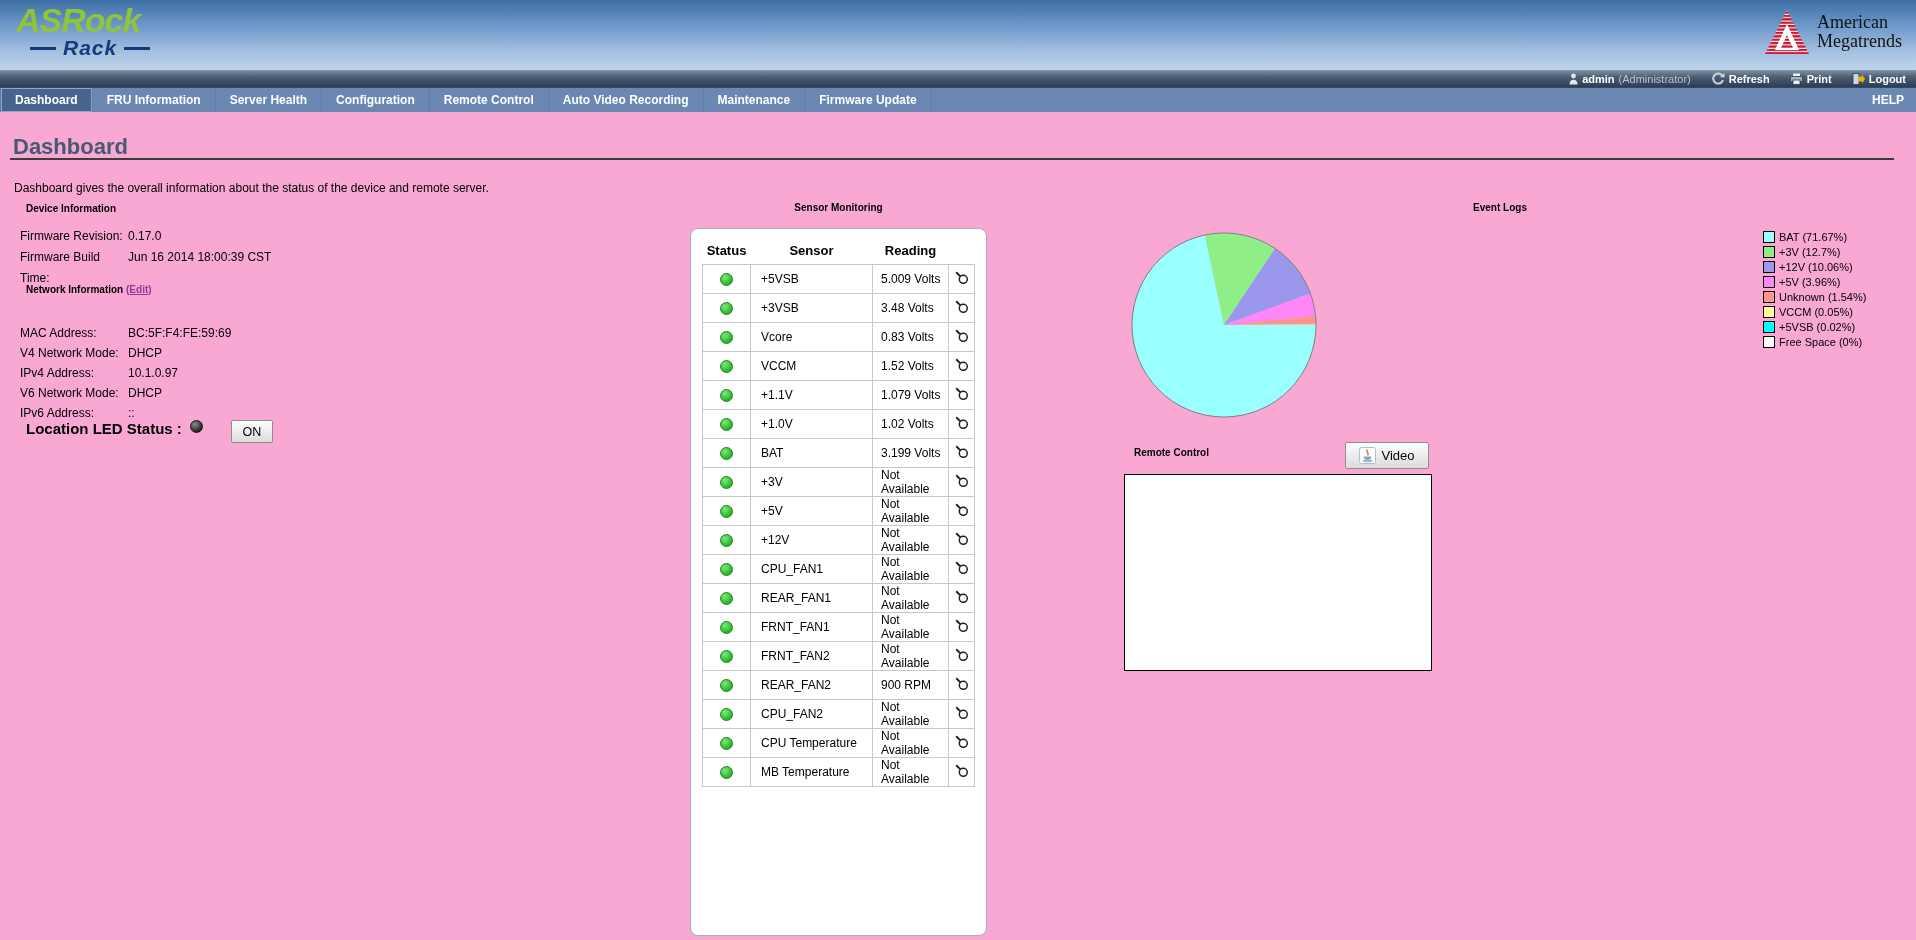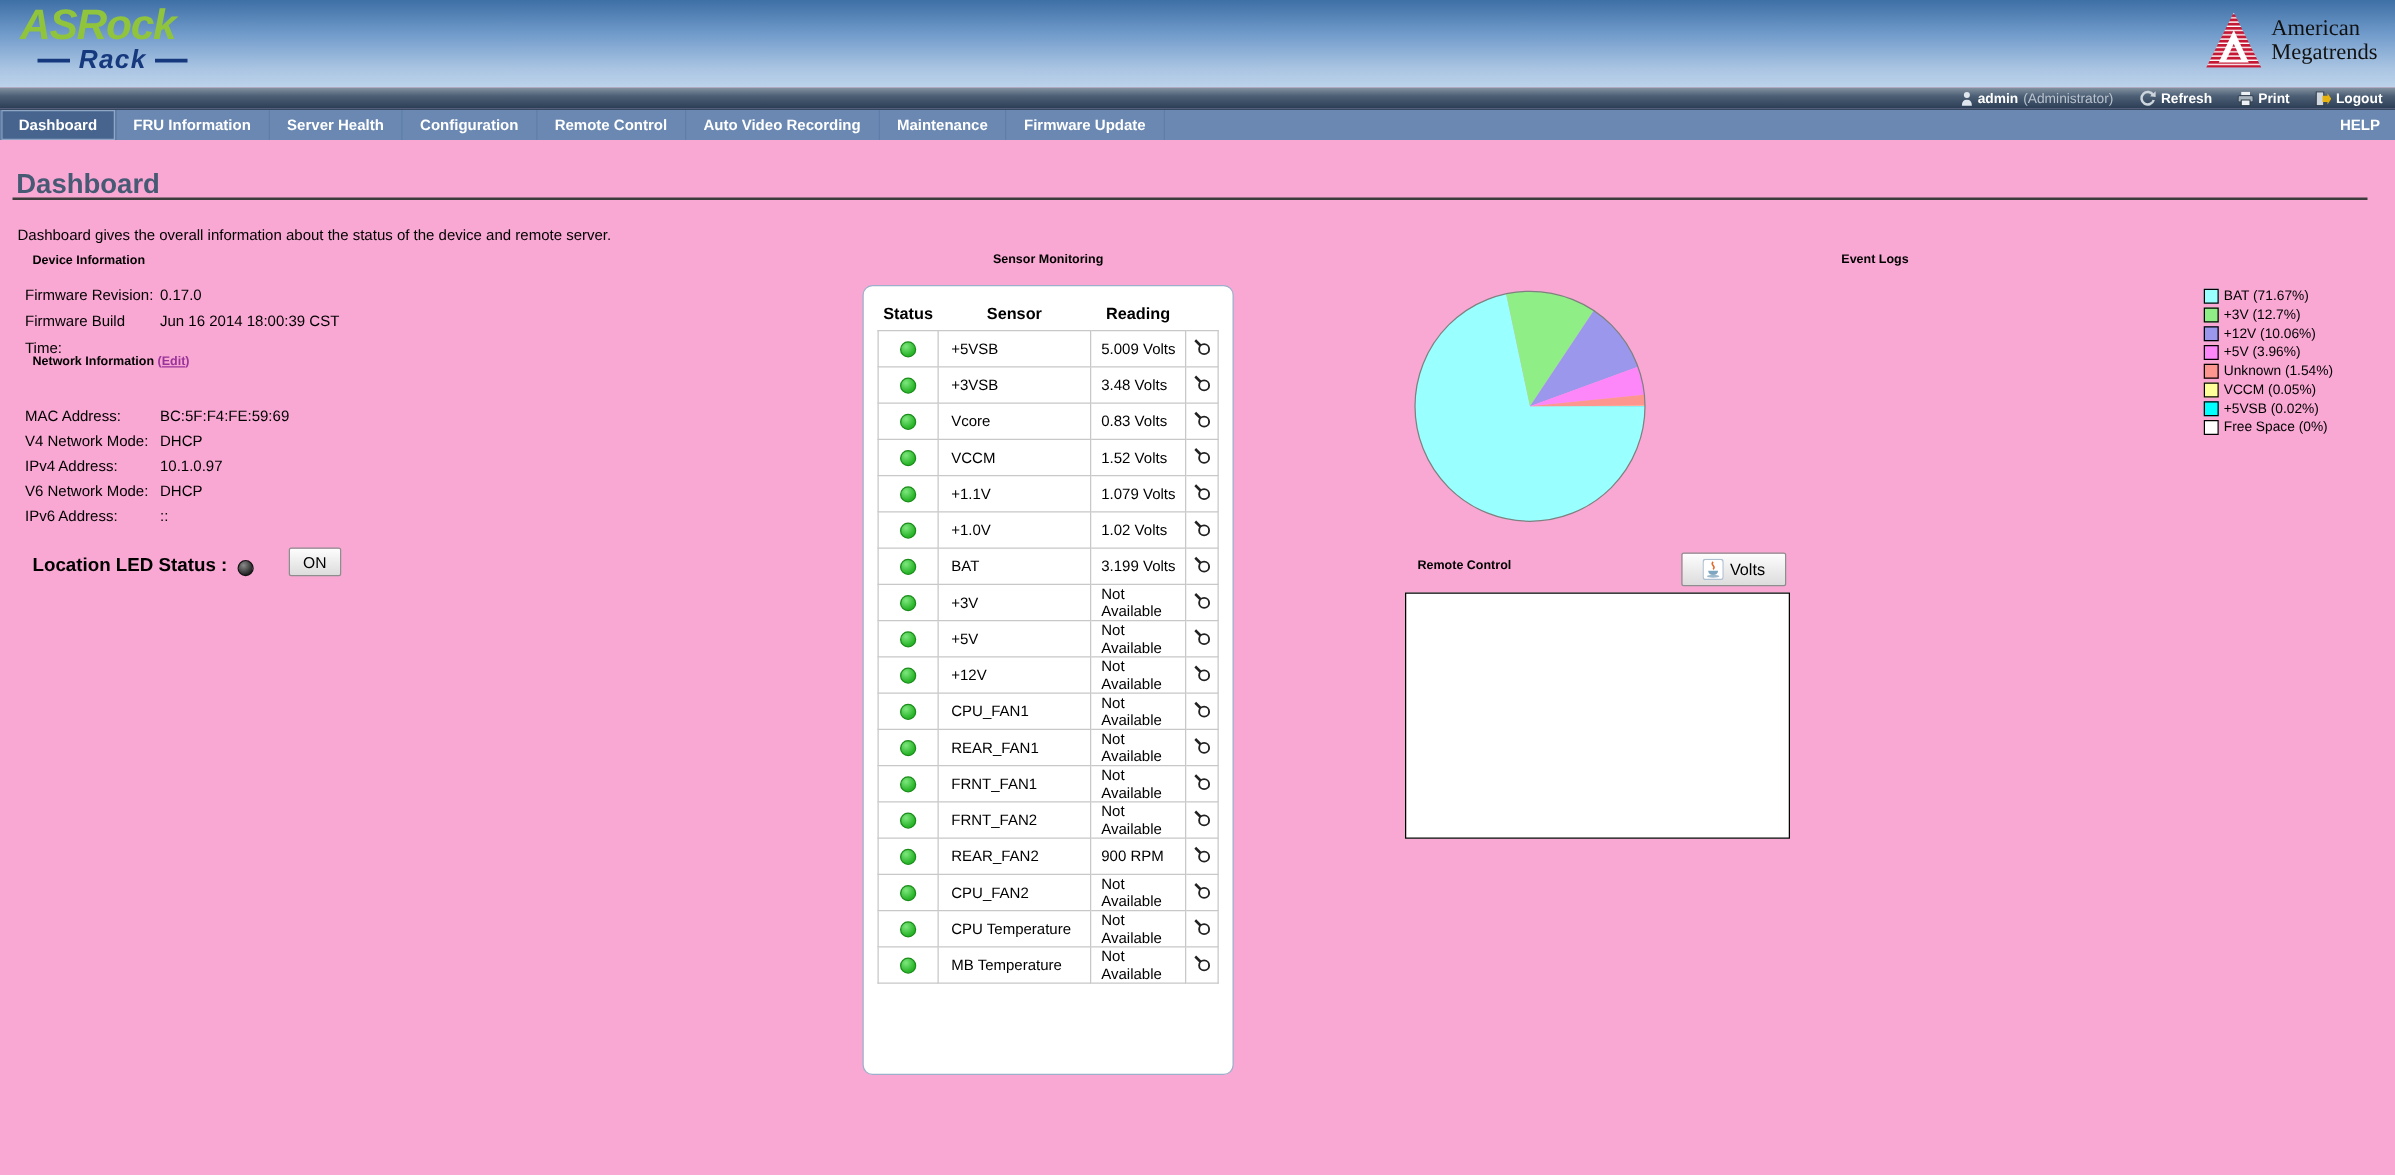--- a/index.html
+++ b/index.html
@@ -45,31 +45,31 @@
   .info-row { display:flex; }
   .info-label { width:108px; flex:0 0 108px; }
   .edit-link { color:#993399; text-decoration:underline; cursor:pointer; }
   .edit-paren { color:#993399; }
 
   .device-h { position:absolute; left:26px; top:203px; }
   .device-rows { position:absolute; left:20px; top:226px; line-height:21px; }
   .network-h { position:absolute; left:26px; top:284px; }
   .network-rows { position:absolute; left:20px; top:323px; line-height:20px; }
 
-  .led-row { position:absolute; left:26px; top:438px; display:flex; align-items:flex-end; }
+  .led-row { position:absolute; left:26px; top:420px; display:flex; align-items:flex-start; }
   .led-label { font-size:15px; font-weight:bold; }
   .led-dot { width:13px; height:13px; border-radius:50%; margin-left:8px;
              background:radial-gradient(circle at 35% 30%, #8a8a8a, #1f1f1f 75%); border:1px solid #141414; }
   .btn { background:linear-gradient(180deg,#fdfdfd,#dcdcdc); border:1px solid #8e8e8e; border-radius:2px;
          font-size:12.5px; color:#000; display:flex; align-items:center; justify-content:center; cursor:pointer; }
   .on-btn { width:42px; height:23px; margin-left:28px; }
 
   
   .sensor-h { position:absolute; left:690px; top:202px; width:297px; text-align:center; }
-  .sensor-panel { position:absolute; left:690px; top:228px; width:297px; height:632px;
+  .sensor-panel { position:absolute; left:690px; top:228px; width:297px; height:708px;
                   border:1px solid #9cb0cc; border-radius:8px; background:#fff; padding:8px 11px; }
   .sensor-table { width:100%; border-collapse:collapse; font-size:12px; color:#000; }
   .sensor-table th { font-size:13px; font-weight:bold; height:27px; text-align:center; }
   .sensor-table td { border:1px solid #c8c8c8; height:29px; }
   .td-status { width:48px; text-align:center; }
   .td-sensor { width:122px; padding-left:10px; }
   .td-reading { width:76px; padding-left:8px; }
   .td-mag { width:26px; text-align:center; cursor:pointer; }
   .dot { display:inline-block; width:13px; height:13px; border-radius:50%;
          background:radial-gradient(circle at 35% 30%, #7fe87f, #28b428 70%); border:1px solid #1a8c1a; vertical-align:middle; }
@@ -442,17 +442,17 @@
     </div>
 
   <div class="section-h rc-h">Remote Control</div>
   <button class="btn launch-btn">
     <svg width="17" height="17" viewBox="0 0 17 17">
       <rect x="0.5" y="0.5" width="16" height="16" rx="2" fill="#ffffff" stroke="#aebfd0"></rect>
       <path d="M8.5 2.5 Q7 4 8.5 5.5 Q10 7 8.5 8.5" fill="none" stroke="#e06a2b" stroke-width="1.2"></path>
       <path d="M4.5 9.5 L12.5 9.5 Q12 13 8.5 13 Q5 13 4.5 9.5 Z" fill="#7fa6c0"></path>
       <ellipse cx="8.5" cy="14" rx="5" ry="1.2" fill="#9db9cd"></ellipse>
     </svg>
-    <span>Volts</span>
+    <span>Video</span>
   </button>
   <div class="rc-box"></div>
 
 </div>
 
 </body></html>

